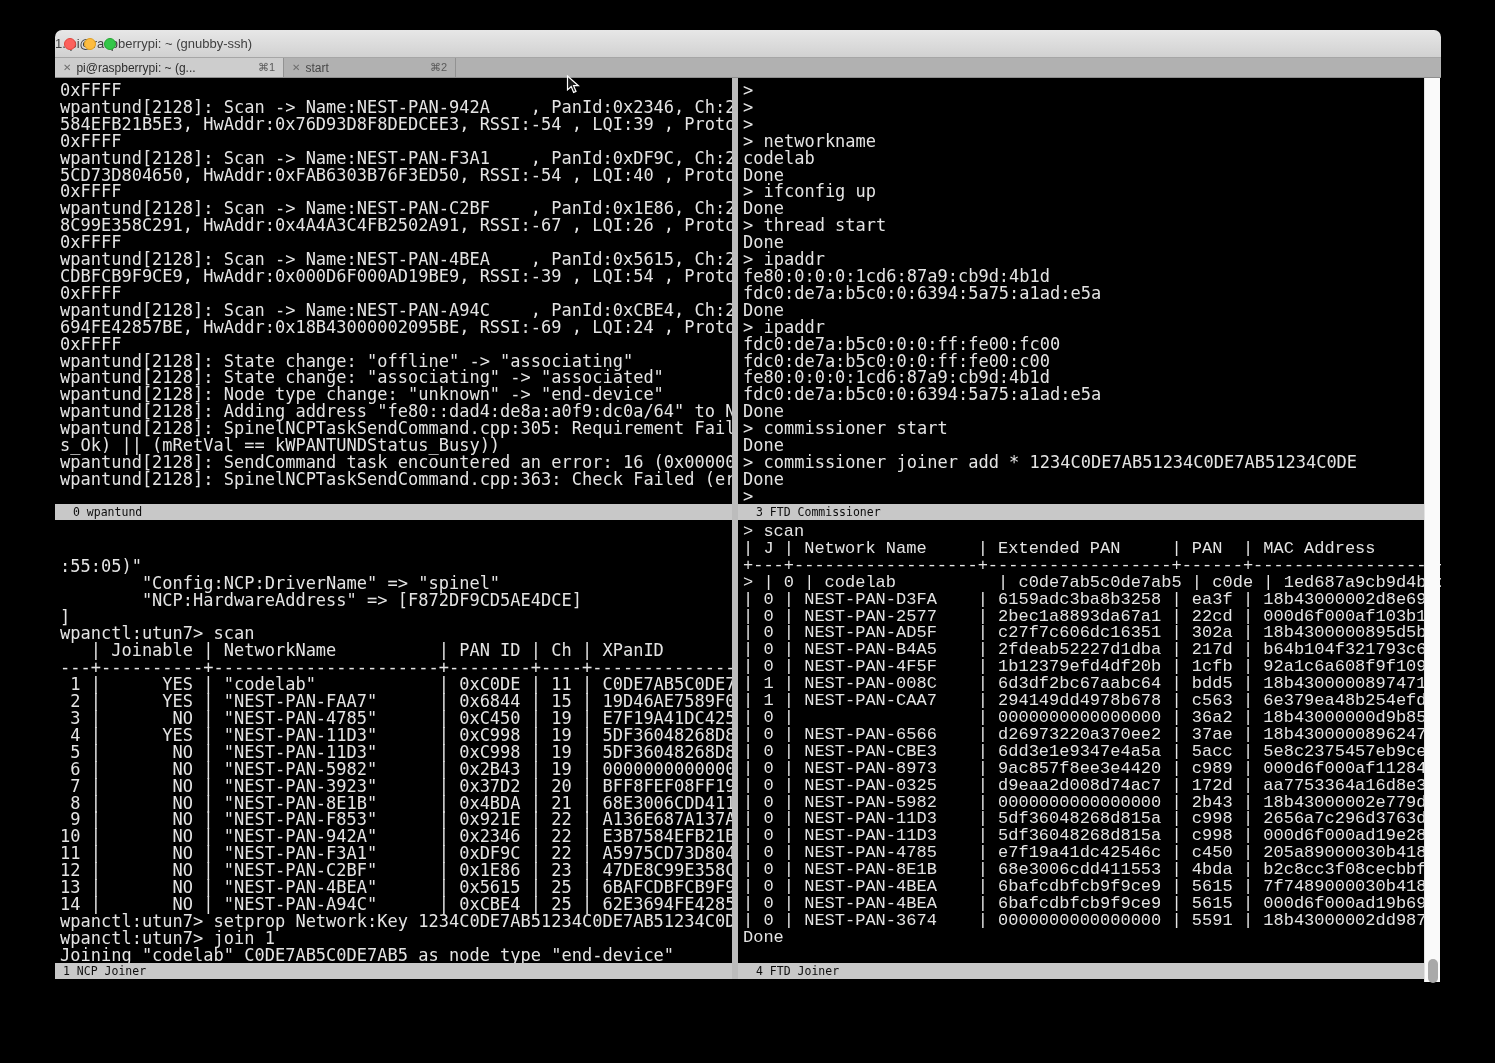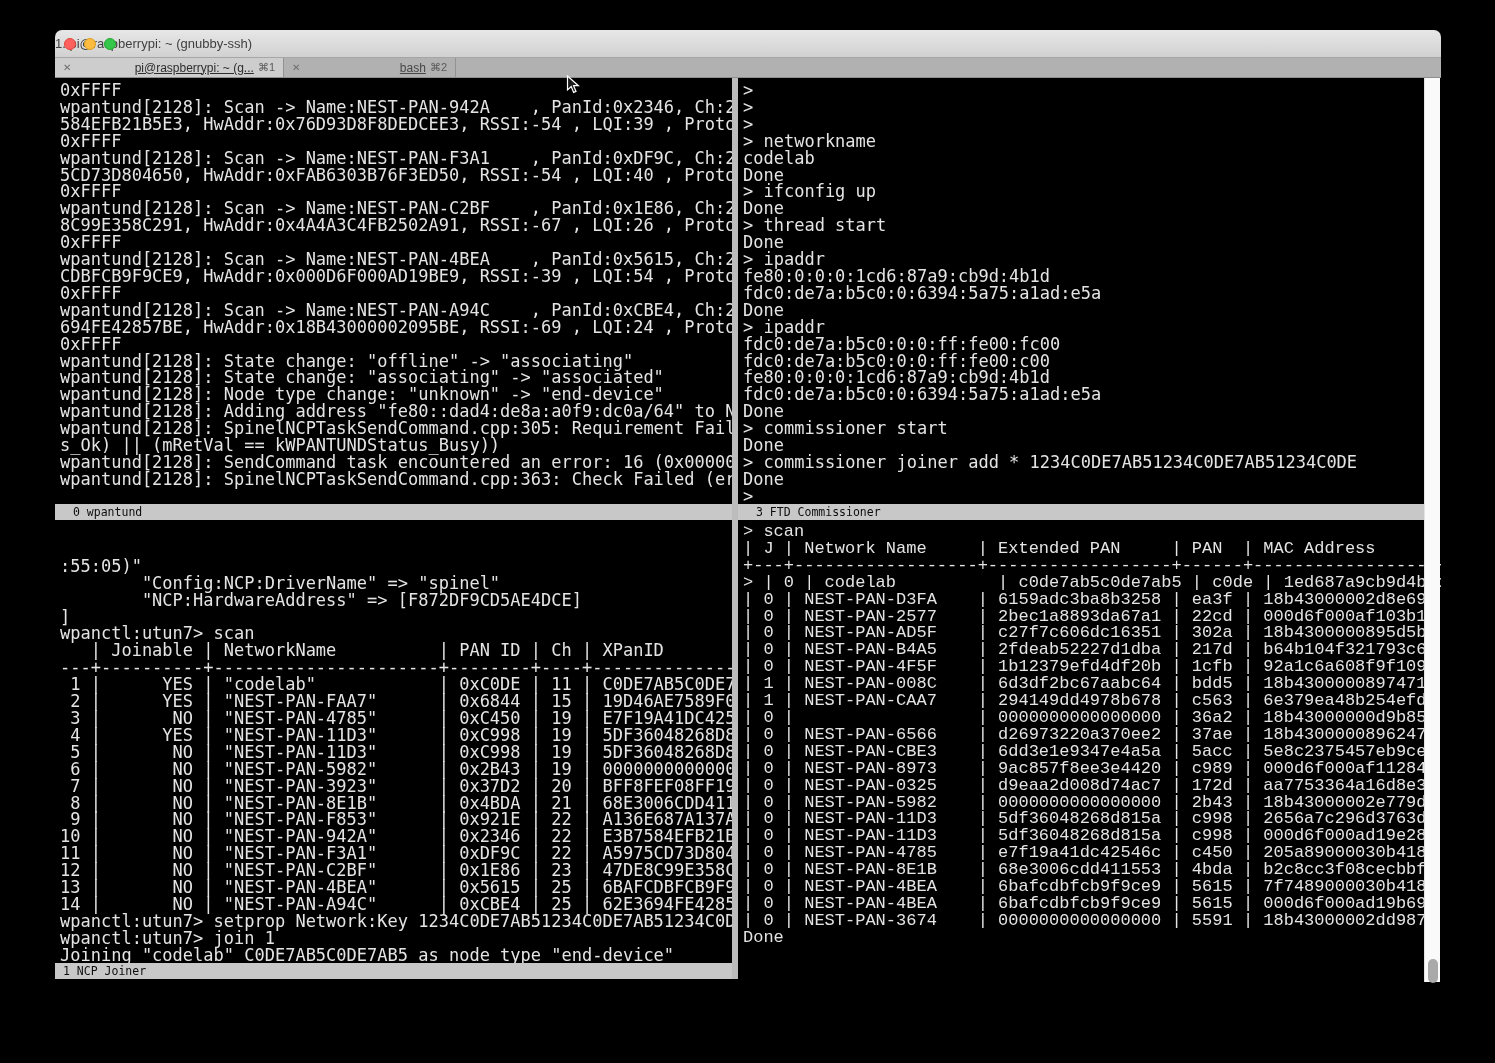--- a/index.html
+++ b/index.html
@@ -37,21 +37,21 @@
   
   .tabbar{height:20px;background:var(--tabbar_bg);display:flex;border-bottom:1px solid #8e8e8e;}
   .tab{
     display:flex;align-items:center;font-size:12px;color:#474747;
     border-right:1px solid #929292;height:100%;
   }
   .tab.active{background:var(--tab_active_bg);color:#2e2e2e;}
   .tab.t1{width:229px;}
   .tab.t2{width:172px;}
   .tab-close{font-size:10px;color:#6d6d6d;margin:0 5px 0 8px;line-height:20px;}
-  .tab-label{flex:1;text-align:right;white-space:nowrap;overflow:hidden;text-decoration:underline;}
+  .tab-label{flex:1;text-align:left;white-space:nowrap;overflow:hidden;}
   .tab-shortcut{font-size:11px;color:#5a5a5a;margin:0 8px 0 4px;}
   
   .content{position:absolute;left:0;top:48px;right:0;bottom:0;background:var(--terminal_bg);}
   .pane,.pane pre{
     font-family:"DejaVu Sans Mono","Liberation Mono",monospace;
     font-size:17px;line-height:16.9px;color:var(--terminal_fg);
   }
   .pane{position:absolute;margin:0;padding:4px 0 0 5px;overflow:hidden;white-space:pre;background:var(--terminal_bg);}
   .pane pre{margin:0;padding:0;white-space:pre;}
   .p-tl{left:0;top:0;width:677px;height:426px;}
@@ -90,21 +90,21 @@
   </div>
 
   <div class="tabbar">
     <div class="tab t1 active">
       <span class="tab-close">✕</span>
       <span class="tab-label">pi@raspberrypi: ~ (g...</span>
       <span class="tab-shortcut">⌘1</span>
     </div>
     <div class="tab t2">
       <span class="tab-close">✕</span>
-      <span class="tab-label">bash</span>
+      <span class="tab-label">start</span>
       <span class="tab-shortcut">⌘2</span>
     </div>
   </div>
 
   <div class="content">
 
     <pre class="pane p-tl">0xFFFF
 wpantund[2128]: Scan -&gt; Name:NEST-PAN-942A    , PanId:0x2346, Ch:22, Joinable:NO , XPanId:0xE3B7
 584EFB21B5E3, HwAddr:0x76D93D8F8DEDCEE3, RSSI:-54 , LQI:39 , ProtoId:3  , Version: 0, ShortAddr:
 0xFFFF
@@ -207,20 +207,21 @@
 | 0 | NEST-PAN-11D3    | 5df36048268d815a | c998 | 2656a7c296d3763d | 19 | -32 |  61 |
 | 0 | NEST-PAN-11D3    | 5df36048268d815a | c998 | 000d6f000ad19e28 | 19 | -38 |  56 |
 | 0 | NEST-PAN-4785    | e7f19a41dc42546c | c450 | 205a89000030b418 | 19 | -46 |  47 |
 | 0 | NEST-PAN-8E1B    | 68e3006cdd411553 | 4bda | b2c8cc3f08cecbbf | 21 | -40 |  53 |
 | 0 | NEST-PAN-4BEA    | 6bafcdbfcb9f9ce9 | 5615 | 7f7489000030b418 | 25 | -44 |  50 |
 | 0 | NEST-PAN-4BEA    | 6bafcdbfcb9f9ce9 | 5615 | 000d6f000ad19b69 | 25 | -43 |  50 |
 | 0 | NEST-PAN-3674    | 0000000000000000 | 5591 | 18b43000002dd987 | 25 | -82 |  12 |
 Done</pre>
 
     <div class="ptitle t-l2">1 NCP Joiner</div>
+    <div class="ptitle t-r2">4 FTD Joiner</div>
 
     <div class="vdivider"></div>
 
     <div class="scrollbar">
       <div class="thumb"></div>
     </div>
   </div>
 
   <svg class="pointer" width="14" height="20" viewBox="0 0 14 20">
     <path d="M1.5 1 L1.5 15 L5.2 11.6 L7.6 17.4 L10 16.4 L7.6 10.7 L12.4 10.7 Z" fill="#1a1a1a" stroke="#ffffff" stroke-width="1.2"></path>

